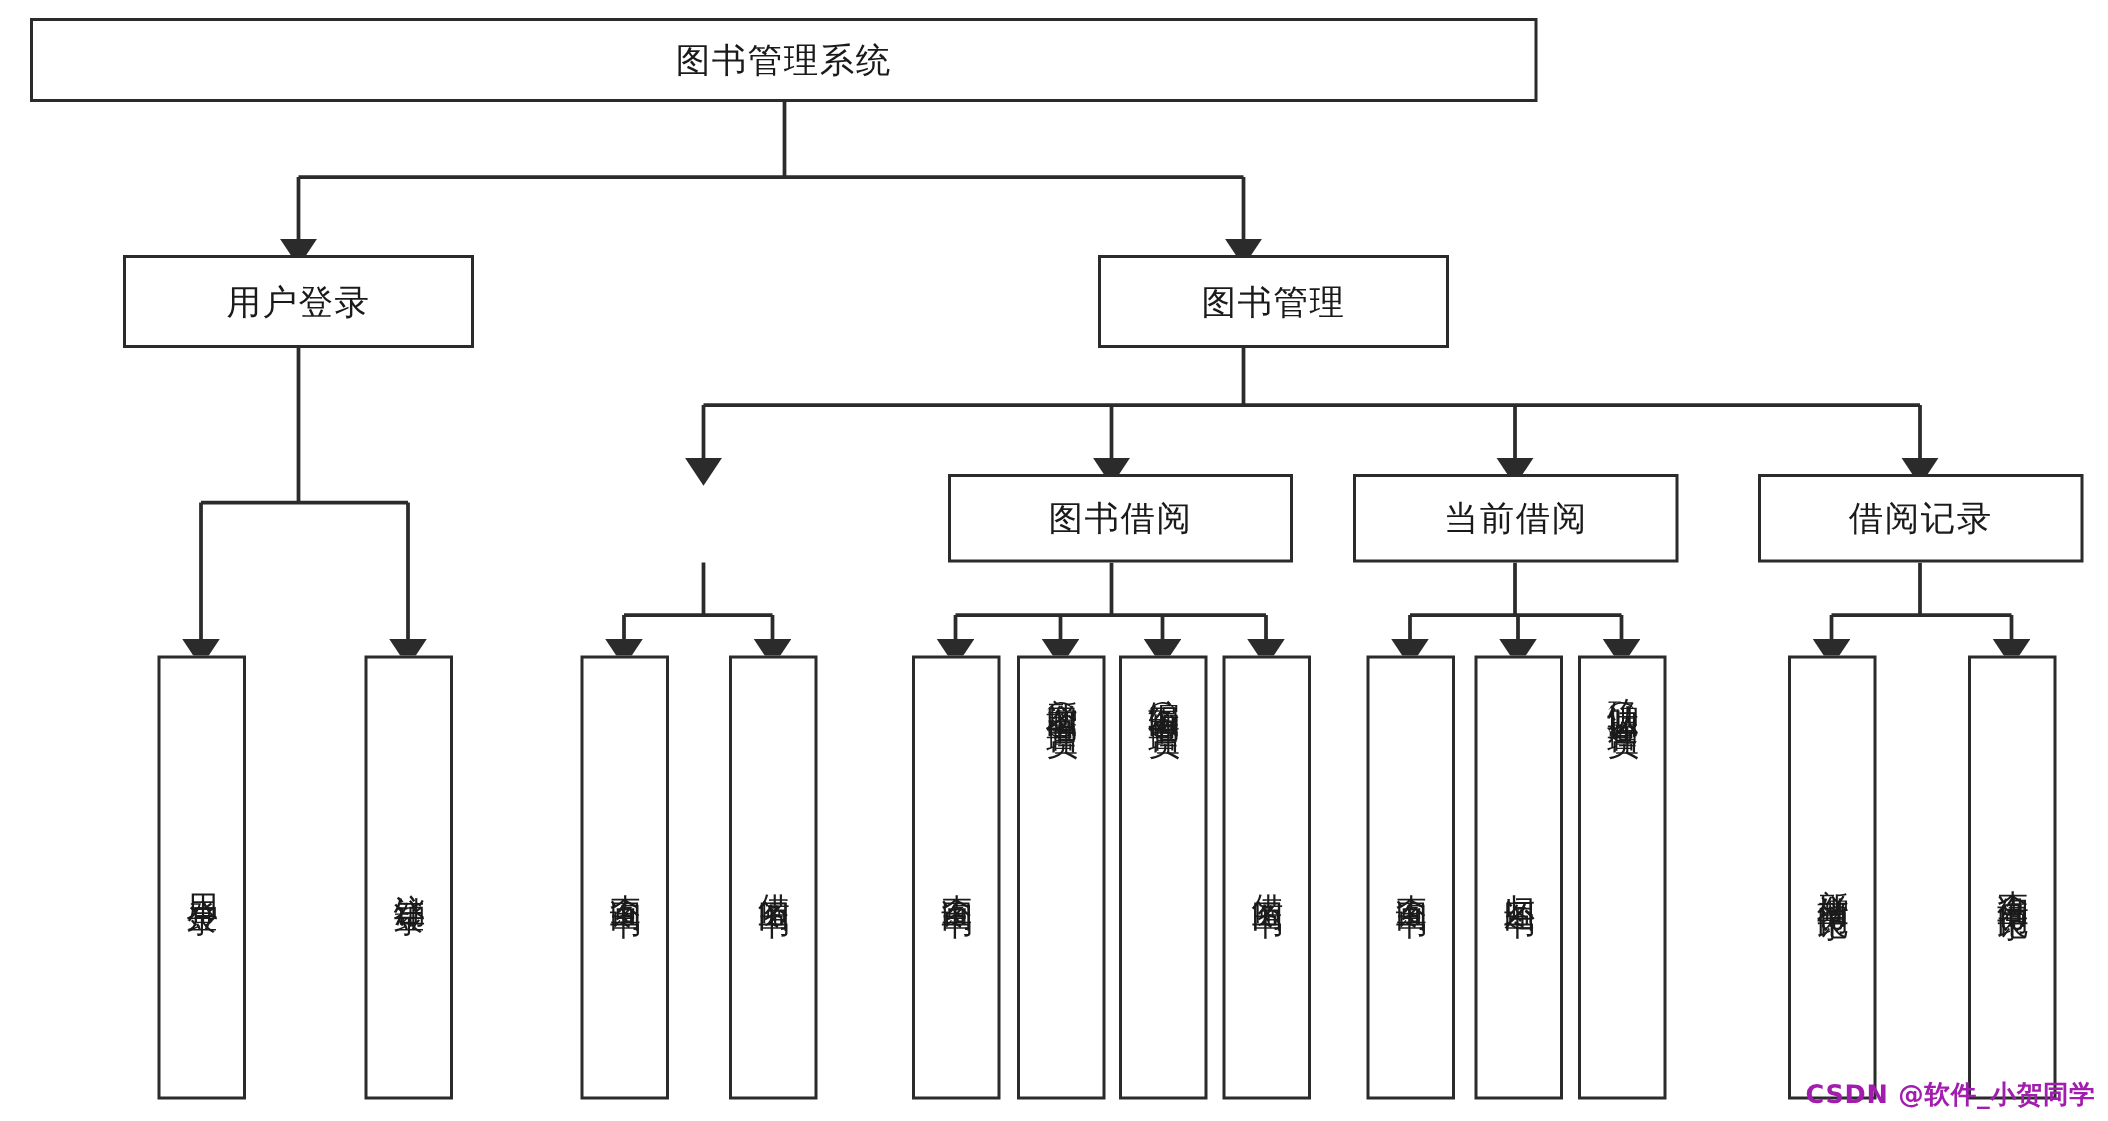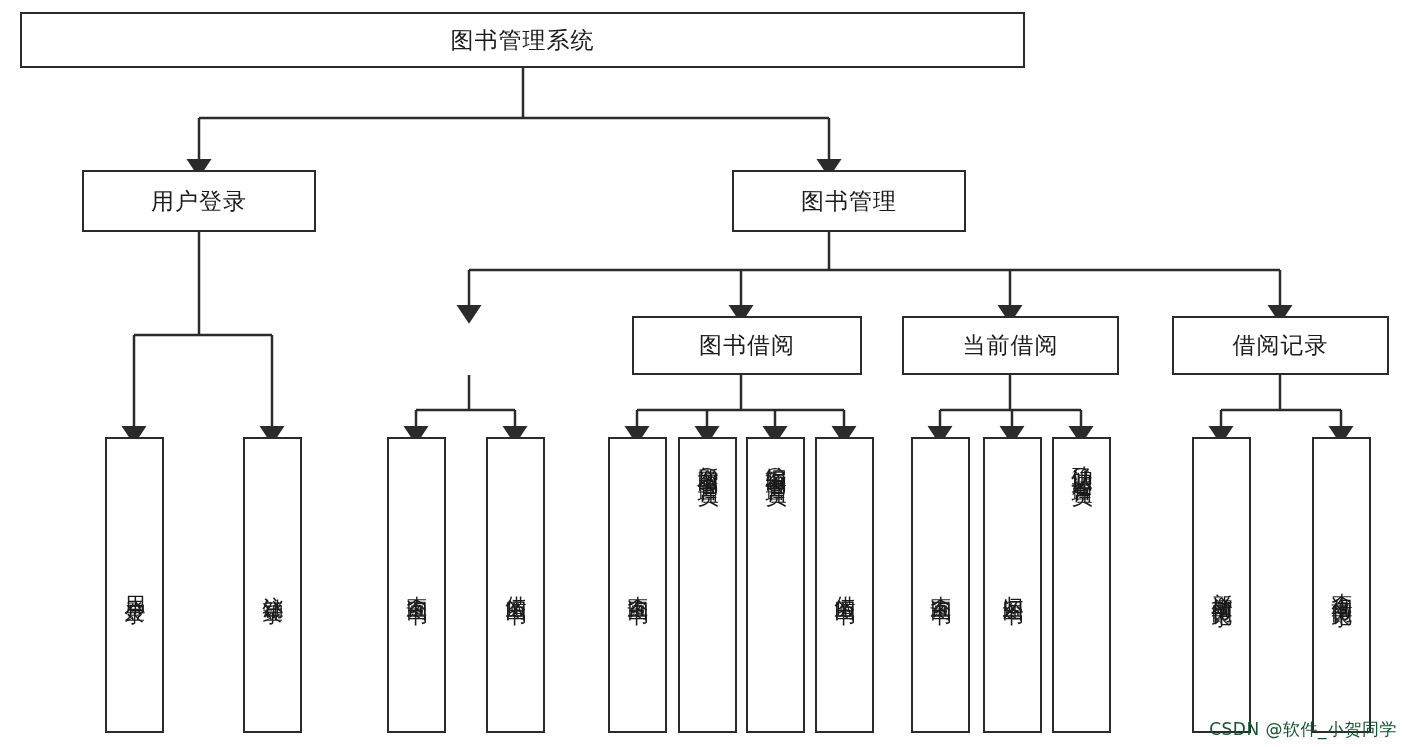--- a/index.html
+++ b/index.html
@@ -174,14 +174,14 @@
   <div class="node node-v" id="n-lf-10" style="left: 1052px; top: 437px; width: 59px; height: 296px;">
     <span>确认归还（管理员）</span>
   </div>
   <div class="node node-v centered" id="n-lf-11" style="left: 1192px; top: 437px; width: 59px; height: 296px;">
     <span>新增借阅记录</span>
   </div>
   <div class="node node-v centered" id="n-lf-12" style="left: 1312px; top: 437px; width: 59px; height: 296px;">
     <span>查询借阅记录</span>
   </div>
 
-  <div id="watermark" style="color: #14532d;">CSDN @软件_小贺同学</div>
+  <div id="watermark" style="color: #a21caf; font-weight: bold;">CSDN @软件_小贺同学</div>
 </div>
 
 </body></html>

